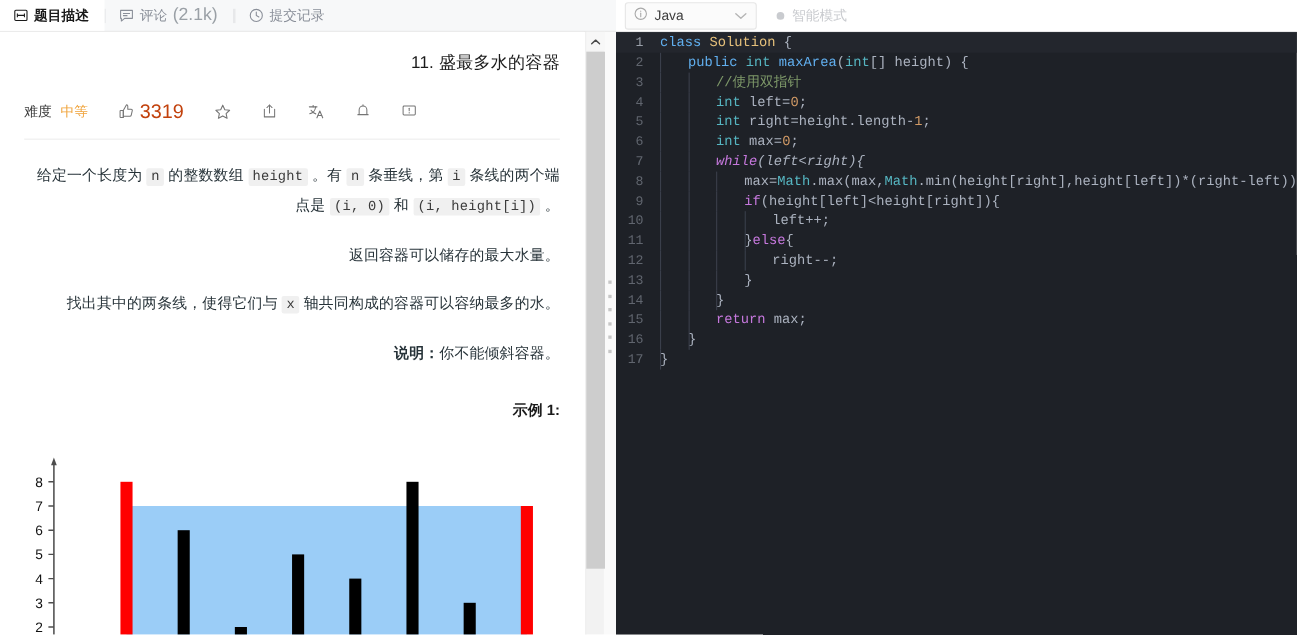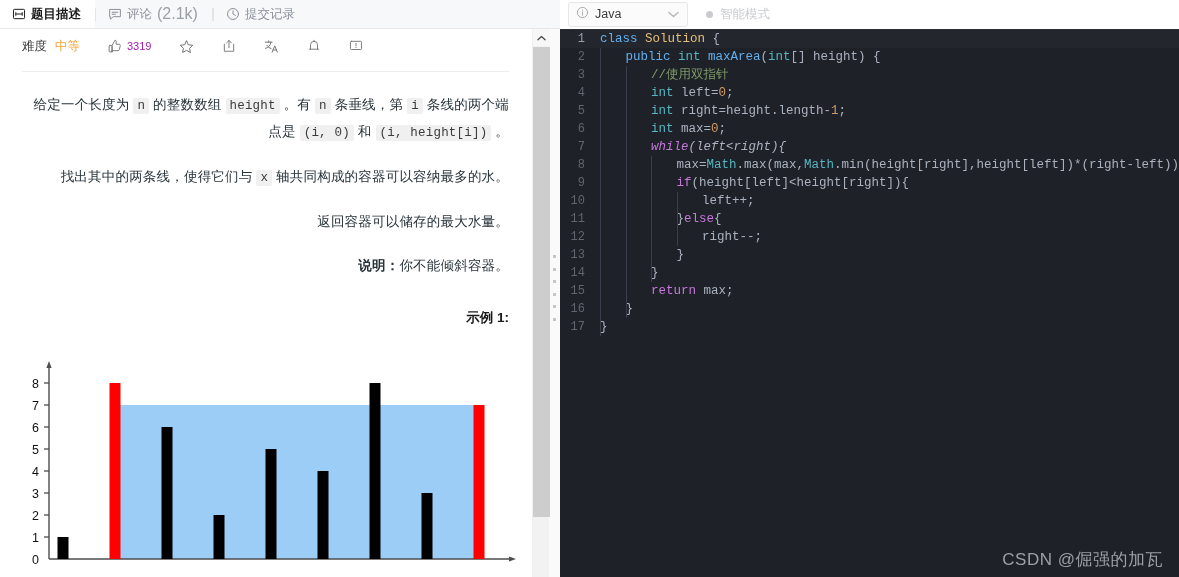--- a/index.html
+++ b/index.html
@@ -50,31 +50,31 @@
     overflow: hidden;
     background: #fff;
     padding: 0 22px;
   }
   #page-title {
     font-size: 15.5px; color: #1a1a1a; font-weight: 400;
     margin-top: 18px; letter-spacing: .2px;
   }
   #meta-row {
     display: flex; align-items: center;
-    gap: 0; margin-top: 6px; height: 22px;
+    gap: 0; margin-top: 22px; height: 22px;
     font-size: 12.5px; color: #3c3c3c;
   }
   #meta-row .mlabel { color: #3c3c3c; margin-right: 8px; }
   #meta-row .mdiff  { color: #f0a33a; margin-right: 28px; font-size: 12.5px; }
   .mico {
     display: inline-flex; align-items: center; gap: 5px;
     margin-right: 28px; color: #757575; cursor: pointer;
   }
   .mico svg { display: block; }
-  .mico .num { font-size: 11px; color: #a21caf; }
+  .mico .num { font-size: 18px; color: #c2410c; }
 
   #divider-line {
     margin-top: 14px; height: 1px; background: #ededed; width: 100%;
   }
 
   .para {
     font-size: 13.5px; line-height: 26px; color: #263238;
     margin-top: 18px; letter-spacing: .2px;
   }
   .para:first-of-type { margin-top: 20px; }
@@ -222,20 +222,21 @@
               <circle cx="12" cy="12" r="9.4"></circle>
               <path d="M12 6.6V12l4 2.4"></path>
             </svg>
           </span>
           <span>提交记录</span>
         </div>
       </div>
 
     <div id="content-scroll">
 
+      <div id="page-title">11. 盛最多水的容器</div>
 
       <div id="meta-row">
         <span class="mlabel">难度</span>
         <span class="mdiff">中等</span>
 
         <span class="mico">
           <span>
             <svg width="14" height="14" viewBox="0 0 24 24" fill="none" stroke="#757575" stroke-width="1.6" stroke-linecap="round" stroke-linejoin="round">
               <path d="M7 22V11l5-9c1.2 0 2 .9 2 2v5h5.2c1.2 0 2.1 1.1 1.8 2.3l-1.6 7c-.2 1-1.1 1.7-2.1 1.7H7z"></path>
               <rect x="2" y="11" width="5" height="11" rx="1"></rect>
@@ -293,22 +294,22 @@
                 <path d="M12 14.2v.6"></path>
             </svg>
           </span>
         </span>
       </div>
 
       <div id="divider-line"></div>
 
       <div id="paragraphs">
           <div class="para"><span>给定一个长度为 </span><code>n</code><span> 的整数数组 </span><code>height</code><span> 。有 </span><code>n</code><span> 条垂线，第 </span><code>i</code><span> 条线的两个端点是 </span><code>(i, 0)</code><span> 和 </span><code>(i, height[i])</code><span> 。</span></div>
+          <div class="para"><span>返回容器可以储存的最大水量。</span></div>
           <div class="para"><span>找出其中的两条线，使得它们与 </span><code>x</code><span> 轴共同构成的容器可以容纳最多的水。</span></div>
-          <div class="para"><span>返回容器可以储存的最大水量。</span></div>
           <div class="para"><b>说明：</b><span>你不能倾斜容器。</span></div>
         </div>
 
       <div id="example-label">示例 1:</div>
 
       <div id="chart-wrap">
         <svg id="chart-svg" width="500" height="228" viewBox="0 0 500 228">
             <rect x="93" y="62" width="364" height="154" fill="#9bcdf7"></rect>
             <line x1="27" y1="216" x2="27" y2="24" stroke="#4d4d4d" stroke-width="1.4"></line>
             <polygon points="27,18 24.4,25 29.6,25" fill="#4d4d4d"></polygon>
@@ -404,16 +405,15 @@
           <div class="code-line"><span class="ln">9</span><span class="ctext" style="width: 575px;"><span class="guide" style="left: 4px;"></span><span class="guide" style="left: 29.5px;"></span><span class="guide" style="left: 55px;"></span><span style="display: inline-block; width: 76.5px;"></span><span class="kw">if</span><span class="pun">(height[left]&lt;height[right]){</span></span></div>
           <div class="code-line"><span class="ln">10</span><span class="ctext" style="width: 575px;"><span class="guide" style="left: 4px;"></span><span class="guide" style="left: 29.5px;"></span><span class="guide" style="left: 55px;"></span><span class="guide" style="left: 80.5px;"></span><span style="display: inline-block; width: 102px;"></span><span class="pun">left++;</span></span></div>
           <div class="code-line"><span class="ln">11</span><span class="ctext" style="width: 575px;"><span class="guide" style="left: 4px;"></span><span class="guide" style="left: 29.5px;"></span><span class="guide" style="left: 55px;"></span><span class="guide" style="left: 80.5px;"></span><span style="display: inline-block; width: 76.5px;"></span><span class="pun">}</span><span class="kw">else</span><span class="pun">{</span></span></div>
           <div class="code-line"><span class="ln">12</span><span class="ctext" style="width: 575px;"><span class="guide" style="left: 4px;"></span><span class="guide" style="left: 29.5px;"></span><span class="guide" style="left: 55px;"></span><span class="guide" style="left: 80.5px;"></span><span style="display: inline-block; width: 102px;"></span><span class="pun">right--;</span></span></div>
           <div class="code-line"><span class="ln">13</span><span class="ctext" style="width: 575px;"><span class="guide" style="left: 4px;"></span><span class="guide" style="left: 29.5px;"></span><span class="guide" style="left: 55px;"></span><span style="display: inline-block; width: 76.5px;"></span><span class="pun">}</span></span></div>
           <div class="code-line"><span class="ln">14</span><span class="ctext" style="width: 575px;"><span class="guide" style="left: 4px;"></span><span class="guide" style="left: 29.5px;"></span><span class="guide" style="left: 55px;"></span><span style="display: inline-block; width: 51px;"></span><span class="pun">}</span></span></div>
           <div class="code-line"><span class="ln">15</span><span class="ctext" style="width: 575px;"><span class="guide" style="left: 4px;"></span><span class="guide" style="left: 29.5px;"></span><span style="display: inline-block; width: 51px;"></span><span class="kw">return</span><span class="pun"> max;</span></span></div>
           <div class="code-line"><span class="ln">16</span><span class="ctext" style="width: 575px;"><span class="guide" style="left: 4px;"></span><span class="guide" style="left: 29.5px;"></span><span style="display: inline-block; width: 25.5px;"></span><span class="pun">}</span></span></div>
           <div class="code-line"><span class="ln">17</span><span class="ctext" style="width: 575px;"><span class="guide" style="left: 4px;"></span><span style="display: inline-block; width: 0px;"></span><span class="pun">}</span></span></div>
         </div>
-      <div id="watermark">CSDN @倔强的加瓦</div>
     </div>
   </div>
 </div>
 
 </body></html>

